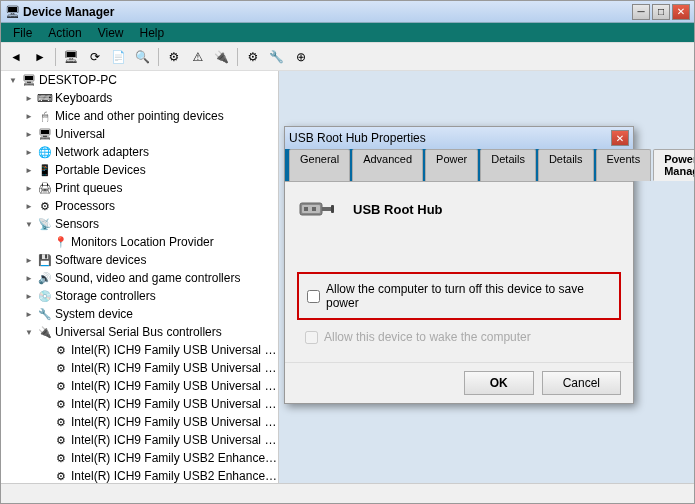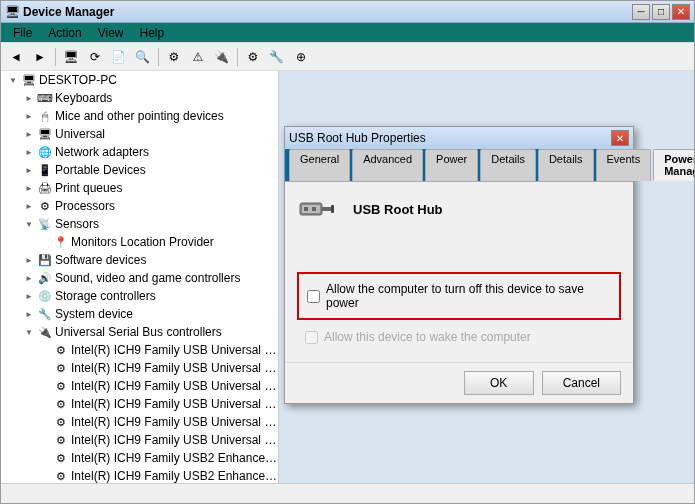--- a/index.html
+++ b/index.html
@@ -301,21 +301,21 @@
     }
     .dialog-btn {
       padding: 4px 20px;
       background: linear-gradient(to bottom, #f8f8f8, #e0e0e0);
       border: 1px solid #aaa;
       cursor: pointer;
       font-size: 12px;
       min-width: 70px;
     }
     .dialog-btn.ok {
-      font-weight: normal;
+      font-weight: bold;
     }
 
     
     .tree-panel::-webkit-scrollbar { width: 14px; }
     .tree-panel::-webkit-scrollbar-track { background: #f0f0f0; }
     .tree-panel::-webkit-scrollbar-thumb { background: #c0c0c0; border: 1px solid #aaa; }
   </style>
 </head>
 <body>
 

